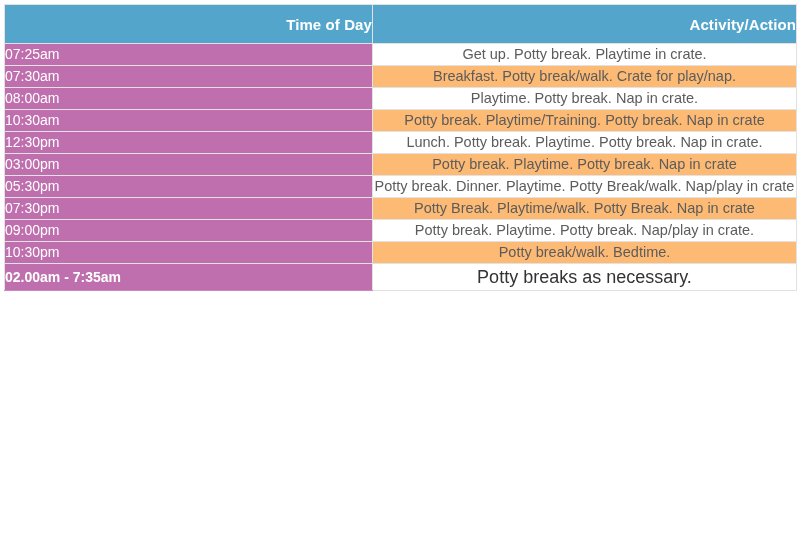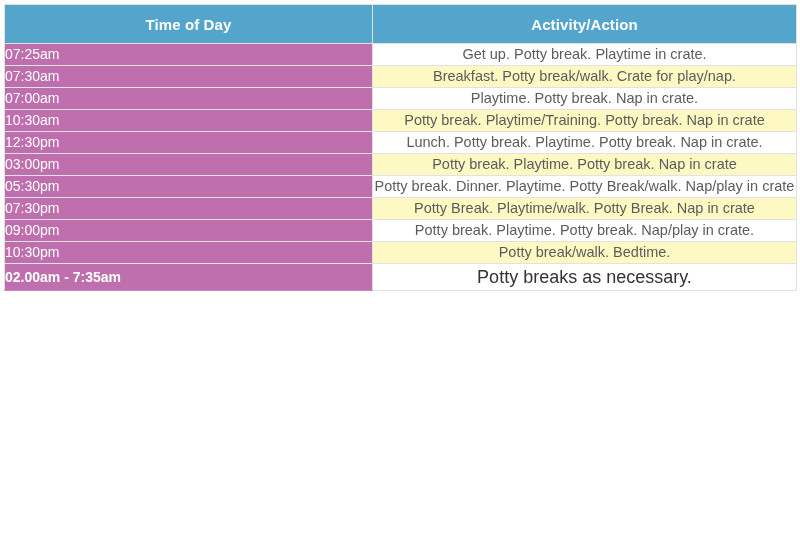--- a/index.html
+++ b/index.html
@@ -29,21 +29,21 @@
     border: 1px solid #e2e2e2;
     padding: 0;
     vertical-align: middle;
   }
   
   thead th {
     background: #53a5cb;
     color: #ffffff;
     font-size: 15px;
     font-weight: bold;
-    text-align: center;
+    text-align: right;
     height: 38px;
     padding: 0 12px;
     border: 1px solid #53a5cb;
     letter-spacing: 0.1px;
   }
   thead th.col-activity {
     border-left: 1px solid #ffffff;
   }
   col.c-time { width: 368px; }
   col.c-act  { width: 424px; }
@@ -64,21 +64,21 @@
   td.act-cell {
     background: #ffffff;
     color: #5c5c5c;
     font-size: 14.5px;
     text-align: center;
     padding: 10px 16px;
     line-height: 1.45;
     margin-left: 16px;
   }
   td.act-cell.alt {
-    background: #fef9c3;
+    background: #fdba74;
   }
   td.act-cell.bold {
     color: #333333;
     font-size: 18px;
   }
   tr.row-last td.time-cell {
     border-bottom: 1px solid #cf86bf;
   }
 </style>
 </head>
@@ -99,21 +99,21 @@
     <tbody id="schedule-body">
         <tr>
           <td class="time-cell">07:25am</td>
           <td class="act-cell">Get up. Potty break. Playtime in crate.</td>
         </tr>
         <tr>
           <td class="time-cell">07:30am</td>
           <td class="act-cell alt">Breakfast. Potty break/walk. Crate for play/nap.</td>
         </tr>
         <tr>
-          <td class="time-cell">07:00am</td>
+          <td class="time-cell">08:00am</td>
           <td class="act-cell">Playtime. Potty break. Nap in crate.</td>
         </tr>
         <tr>
           <td class="time-cell">10:30am</td>
           <td class="act-cell alt">Potty break. Playtime/Training. Potty break. Nap in crate</td>
         </tr>
         <tr>
           <td class="time-cell">12:30pm</td>
           <td class="act-cell">Lunch. Potty break. Playtime. Potty break. Nap in crate.</td>
         </tr>

